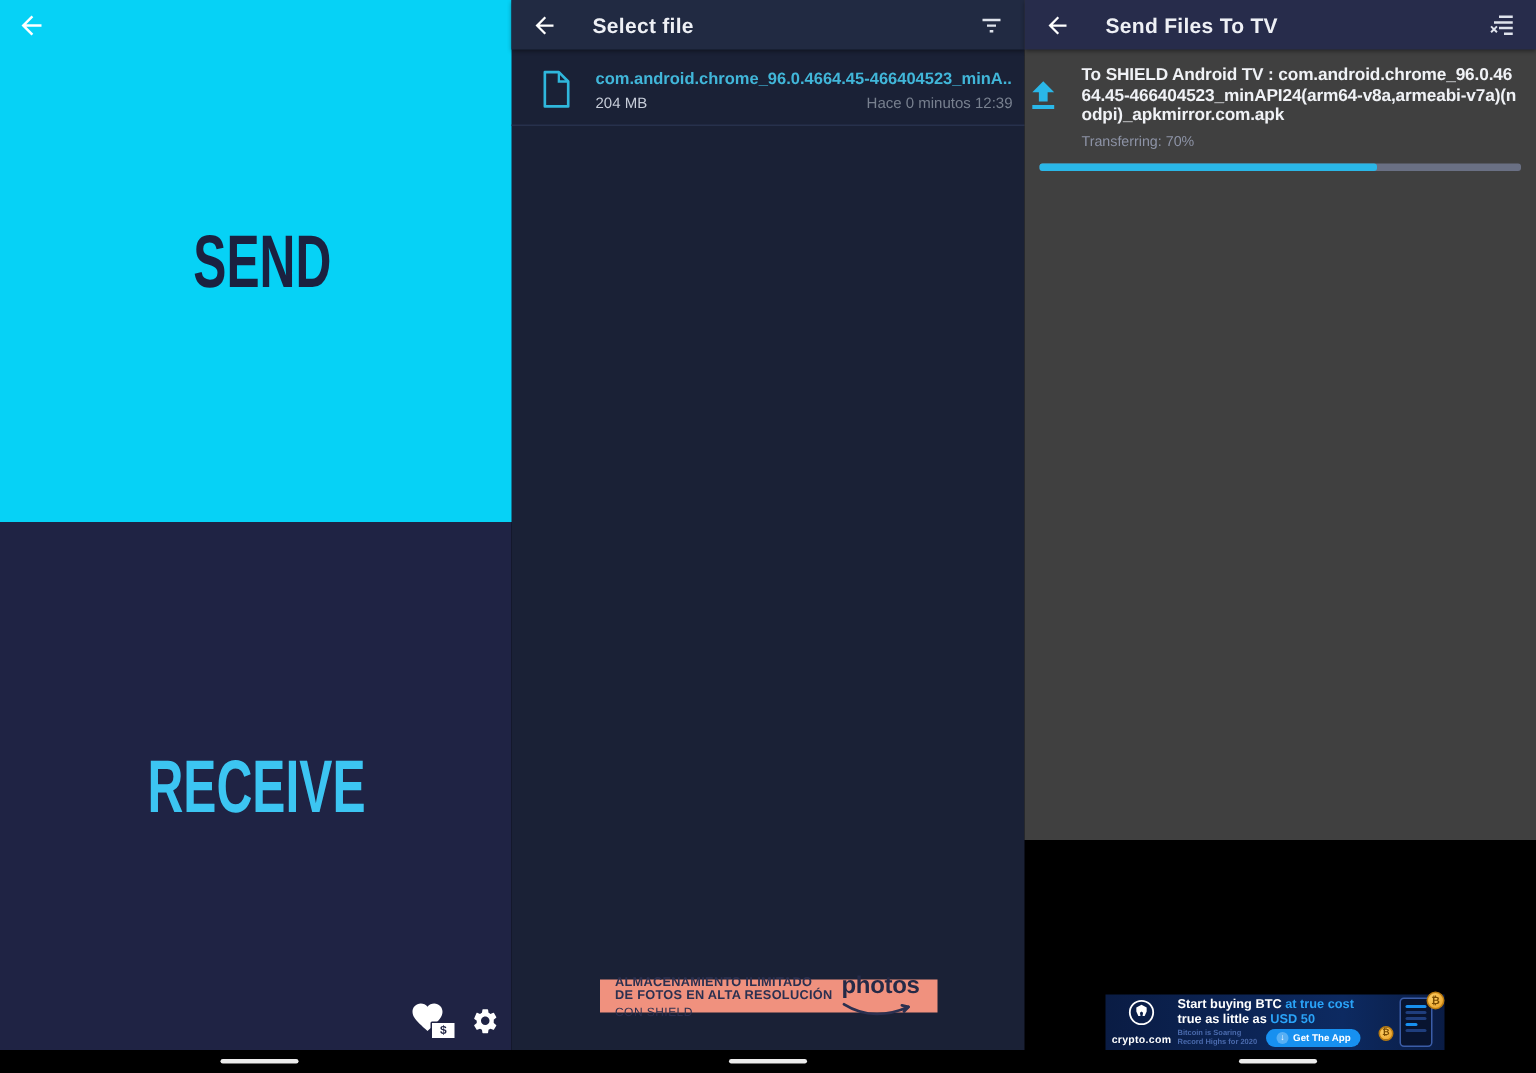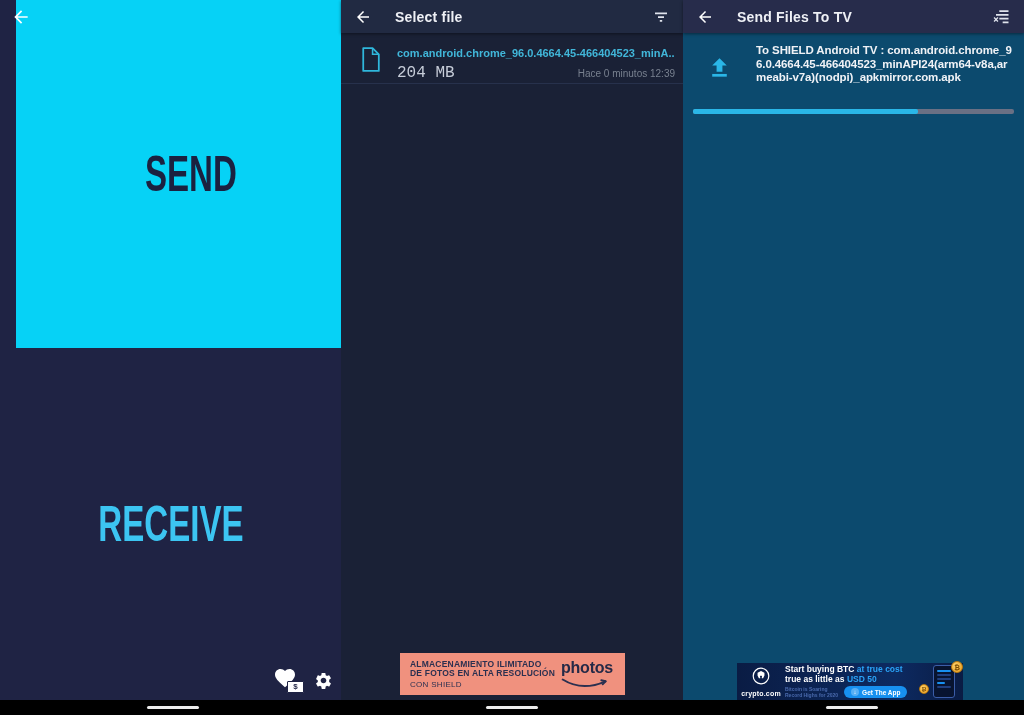--- a/index.html
+++ b/index.html
@@ -2,21 +2,21 @@
 <html><head>
 <meta charset="utf-8">
 <style>
   * { margin:0; padding:0; box-sizing:border-box; }
   html,body { width:1024px; height:715px; background:#000; overflow:hidden;
               font-family:"Liberation Sans", sans-serif; }
   .screen { position:relative; width:1024px; height:715px; background:#000; }
 
   
   .panel-left { position:absolute; left:0; top:0; width:341px; height:700px; background:#1f2344; }
-  .send-box { position:absolute; left:16px; top:0; width:349px; height:348px; background:#06d2f6;
+  .send-box { position:absolute; left:0; top:0; width:349px; height:348px; background:#06d2f6;
               display:flex; align-items:center; justify-content:center; }
   .back-btn-left { position:absolute; left:8px; top:4px; width:26px; height:26px; display:flex;
                    align-items:center; justify-content:center; }
   .big-label { font-size:46px; font-weight:800; letter-spacing:0px; display:inline-block;
                transform:scale(0.72,1.08); }
   .send-label { color:#1b2140; }
   .receive-area { position:absolute; left:0; top:348px; width:341px; height:352px;
                   display:flex; align-items:center; justify-content:center; }
   .receive-label { color:#3cc5f2; }
   .left-actions { position:absolute; right:8px; bottom:8px; display:flex; align-items:flex-end; gap:12px; }
@@ -31,37 +31,37 @@
               box-shadow:0 1px 3px rgba(0,0,0,.45); display:flex; align-items:center; }
   .hdr-back { width:18px; height:18px; margin-left:13px; display:flex; align-items:center; }
   .hdr-title { margin-left:23px; font-size:14px; font-weight:700; color:#eef0f5; letter-spacing:.2px; }
   .hdr-spacer { flex:1; }
   .hdr-icon-right { margin-right:13px; display:flex; align-items:center; }
   .file-row { position:absolute; top:40px; left:0; right:0; height:44px; border-bottom:1px solid #27314c; }
   .file-icon { position:absolute; left:19px; top:6px; }
   .file-texts { position:absolute; left:56px; right:8px; top:7px; }
   .file-name { font-size:11px; font-weight:700; color:#41b6d9; white-space:nowrap; overflow:hidden; }
   .file-meta { display:flex; justify-content:space-between; align-items:baseline; margin-top:5px; }
-  .file-size { font-size:16px; color:#c6ccd8;font-family:Liberation Mono, monospace; }
+  .file-size { font-size:10px; color:#c6ccd8; }
   .file-time { font-size:10px; color:#78808f; }
 
   
-  .amazon-ad { position:absolute; left:59px; top:653px; width:225px; height:42px; background:#f0917e;
+  .amazon-ad { position:absolute; left:59px; top:653px; width:225px; height:22px; background:#f0917e;
                display:flex; align-items:center; padding:0 8px 0 10px; }
   .am-text { flex:1; color:#2b3050; }
   .am-h { font-size:8.5px; font-weight:800; letter-spacing:.2px; line-height:9.5px; }
   .am-s { font-size:8px; font-weight:400; margin-top:1px; letter-spacing:.3px; }
   .am-brand { width:60px; text-align:center; color:#252a47; }
   .am-brand-name { font-size:16px; font-weight:800; letter-spacing:-.2px; }
 
   
-  .panel-right { position:absolute; left:683px; top:0; width:341px; height:700px; background:#0c4a6e; }
+  .panel-right { position:absolute; left:683px; top:0; width:341px; height:560px; background:#404040; }
   .r-header { position:absolute; left:0; top:0; right:0; height:33px; background:#272c4b;
               box-shadow:0 1px 3px rgba(0,0,0,.45); display:flex; align-items:center; }
-  .transfer-row { position:absolute; top:44px; left:24px; right:10px; display:flex; gap:24px;align-items:center; }
+  .transfer-row { position:absolute; top:44px; left:0; right:10px; display:flex; gap:13px; }
   .upload-icon { margin-top:7px; flex:0 0 auto; }
   .transfer-texts { flex:1; min-width:0; }
   .transfer-desc { font-size:11.5px; font-weight:700; color:#f0f2f6; line-height:13.5px;
                    letter-spacing:-.1px; word-break:break-all; }
   .transfer-status { margin-top:4px; font-size:9.5px; color:#8d93a6; }
   .progress-track { position:absolute; left:10px; right:10px; top:109px; height:4.5px;
                     background:#6a7084; border-radius:2px; }
   .progress-fill { height:100%; background:#2ab7e8; border-radius:2px; width:0; }
 
   
@@ -213,20 +213,21 @@
 
     <div class="transfer-row">
       <span class="upload-icon">
         <svg viewBox="0 0 24 24" width="25" height="25">
           <path fill="#2ab7e8" d="M5 10l7-7 7 7h-4.2v6H9.2v-6H5z"></path>
           <path fill="#2ab7e8" d="M5 18.2h14v2.6H5z"></path>
         </svg>
       </span>
       <div class="transfer-texts">
         <div class="transfer-desc">To SHIELD Android TV : com.android.chrome_96.0.4664.45-466404523_minAPI24(arm64-v8a,armeabi-v7a)(nodpi)_apkmirror.com.apk</div>
+        <div class="transfer-status">Transferring: 70%</div>
       </div>
     </div>
 
     <div class="progress-track">
       <div class="progress-fill" style="width: 70%;"></div>
     </div>
 
     <div class="crypto-ad">
       <div class="cr-logo">
         <span style="display:inline-block;">

